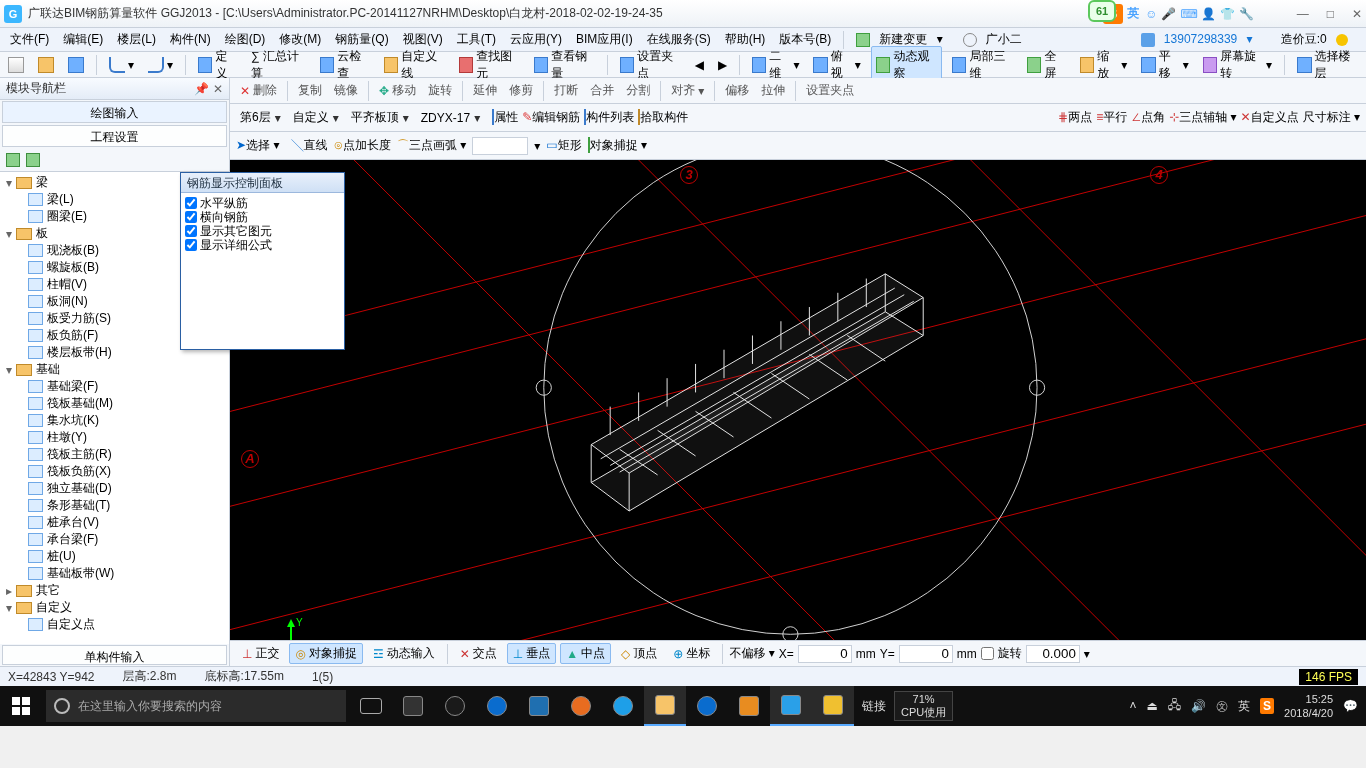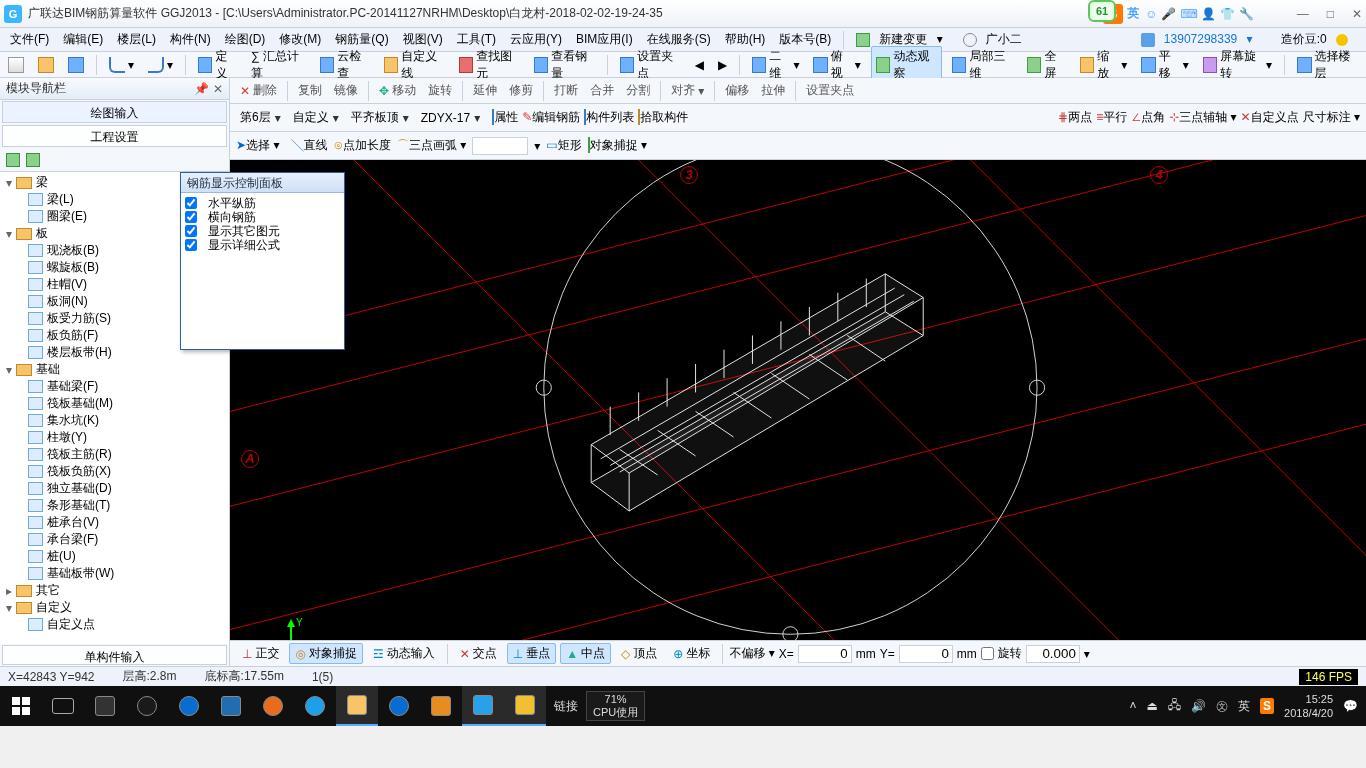--- a/index.html
+++ b/index.html
@@ -58,21 +58,21 @@
 .option-bar .right{margin-left:auto;display:flex;gap:4px;align-items:center;}
 .draw-bar { height:28px; background:#f4f7fb; border-bottom:1px solid #c8d0db; display:flex; align-items:center; padding:0 6px; gap:6px; font-size:12px;}
 .draw-bar .cbox{width:56px;height:18px;border:1px solid #c8d0db;background:#fff;}
 .viewport { flex:1; background:#000; position:relative; overflow:hidden;}
 .viewport svg { position:absolute; inset:0; width:100%; height:100%; }
 .axis-widget{position:absolute;left:36px;bottom:26px;}
 .axis-widget svg{width:90px;height:70px;}
 .floating-panel{position:absolute;left:180px;top:172px;width:165px;height:178px;background:#fff;border:1px solid #2a5fa3;box-shadow:2px 2px 4px rgba(0,0,0,.3);font-size:12px;}
 .floating-panel .fp-title{height:20px;background:linear-gradient(#e8f0fb,#cfe0f5);border-bottom:1px solid #9cb8dd;padding:0 6px;line-height:20px;color:#234;}
 .floating-panel .fp-body{padding:3px 4px;}
-.floating-panel label{display:flex;align-items:center;gap:11px;padding:0; line-height:14px; height:14px;}
+.floating-panel label{display:flex;align-items:center;gap:3px;padding:0; line-height:14px; height:14px;}
 .floating-panel input[type=checkbox]{width:12px;height:12px;}
 .status2 { height:26px; background:#f4f7fb; border-top:1px solid #c8d0db; display:flex; align-items:center; padding:0 6px; gap:4px; font-size:12px;}
 .status2 .btn{display:flex;align-items:center;gap:3px;padding:1px 5px;border:1px solid transparent;}
 .status2 .btn.on{background:#cfe6ff;border:1px solid #8abaf0;border-radius:2px;}
 .status2 .sep{width:1px;height:20px;background:#c8d0db;margin:0 2px;}
 .status2 .inp{width:54px;height:18px;border:1px solid #c8d0db;background:#fff;text-align:right;padding:0 3px;}
 .status1 { height:20px; background:#eef3fb; border-top:1px solid #c8d0db; display:flex; align-items:center; padding:0 8px; gap:28px; font-size:12px; color:#333;}
 .status1 .fps{margin-left:auto;background:#000;color:#ff5;padding:1px 6px;}
 .taskbar { height:40px; background:#101010; display:flex; align-items:center; color:#ddd; font-size:12px;}
 .taskbar .start{width:42px;height:40px;display:flex;align-items:center;justify-content:center;}
@@ -587,20 +587,24 @@
 
 <div class="taskbar">
   <div class="start">
       <div class="winlogo">
         <span></span>
         <span></span>
         <span></span>
         <span></span>
       </div>
     </div>
+  <div class="search">
+    <div class="circ"></div>
+    <span style="color:#aaa;">在这里输入你要搜索的内容</span>
+  </div>
   <div class="tbicon">
       <div class="sq" style="background:transparent;border:1px solid #aaa;width:22px;height:16px;"></div>
     </div>
   <div class="tbicon">
       <div class="sq" style="background:#333;"></div>
     </div>
   <div class="tbicon">
       <div class="sq" style="background:#1a1a1a;border-radius:50%;"></div>
     </div>
   <div class="tbicon">

